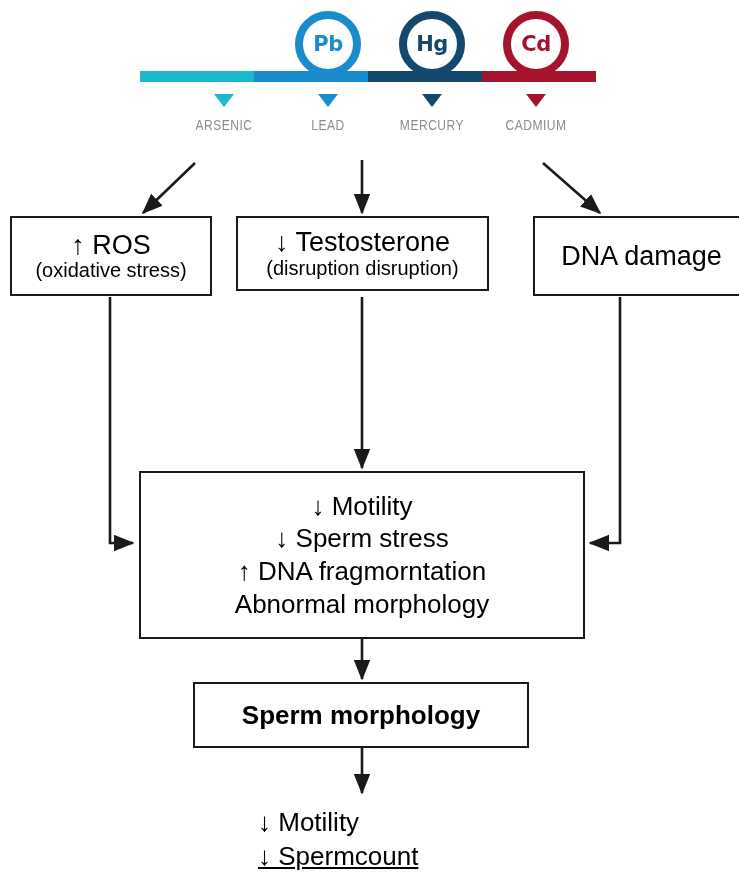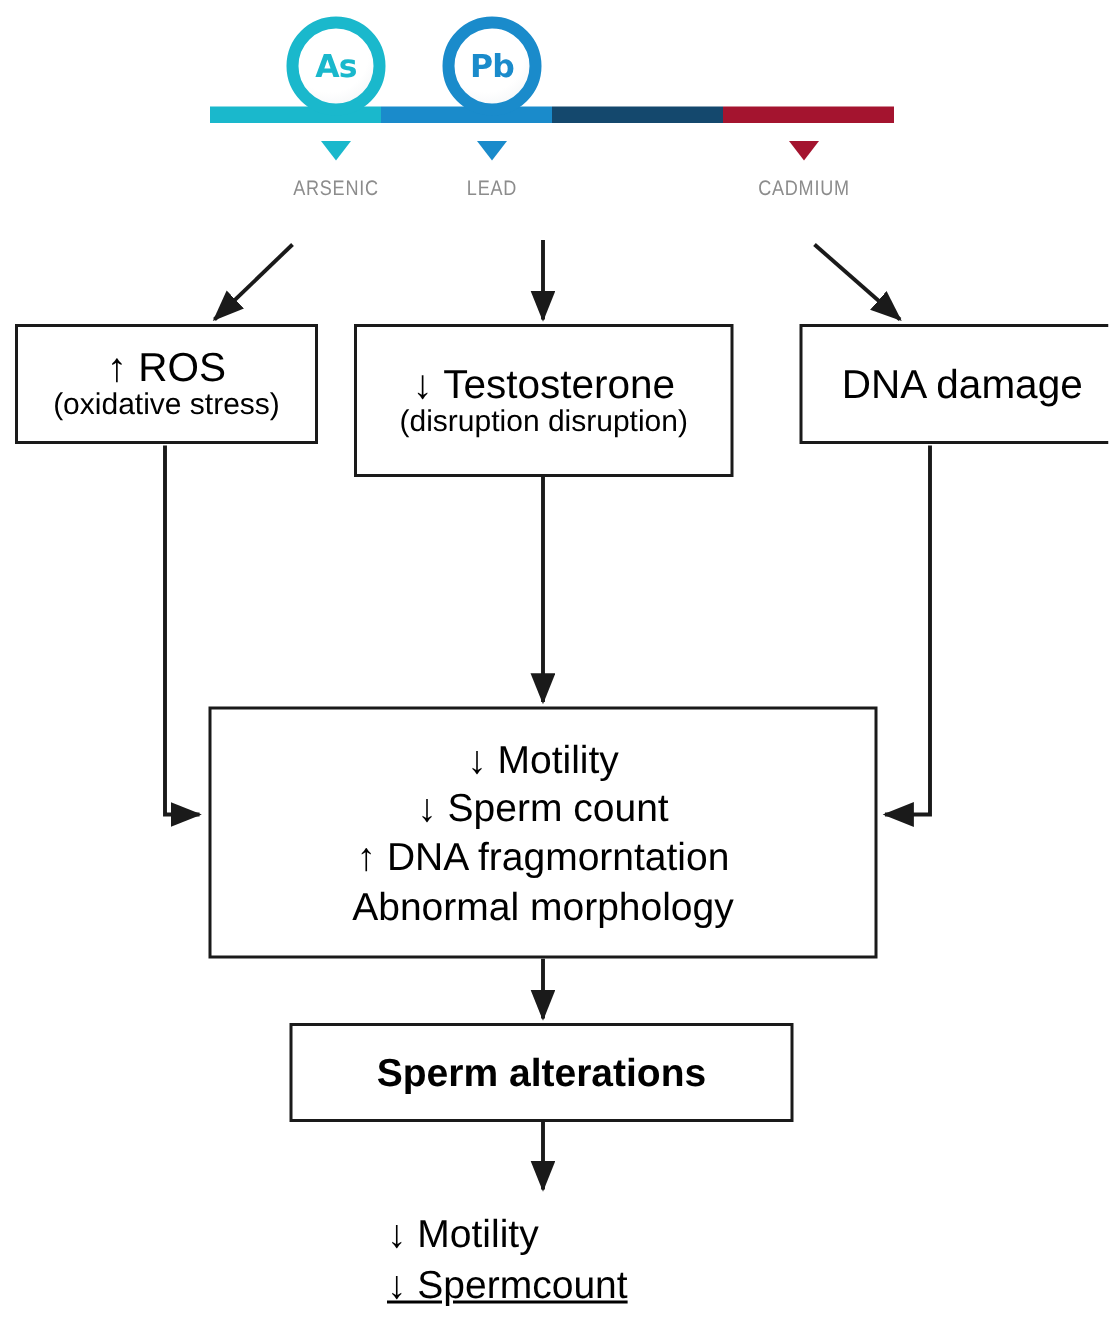--- a/index.html
+++ b/index.html
@@ -129,37 +129,44 @@
 <div id="canvas">
 
   <div id="metals-band">
 
     <div class="bar-seg" id="seg0" style="left: 140px; width: 114px; background: rgb(26, 184, 204);"></div>
     <div class="bar-seg" id="seg1" style="left: 254px; width: 114px; background: rgb(26, 139, 203);"></div>
     <div class="bar-seg" id="seg2" style="left: 368px; width: 114px; background: rgb(20, 72, 109);"></div>
     <div class="bar-seg" id="seg3" style="left: 482px; width: 114px; background: rgb(164, 20, 47);"></div>
 
     <div class="metal-col" id="col0" style="left:167px;">
-      <div class="metal-ring" id="ring0" style="border-color: rgb(26, 184, 204); border-width: 8px;">
-        <span class="metal-sym" id="sym0" style="color: rgb(26, 184, 204);">As</span>
-      </div>
       <div class="metal-tri" id="tri0" style="border-top: 13px solid rgb(26, 184, 204);"></div>
       <div class="metal-name">ARSENIC</div>
     </div>
 
     <div class="metal-col" id="col1" style="left:271px;">
       <div class="metal-ring" id="ring1" style="border-color: rgb(26, 139, 203); border-width: 8px; align-items: center;">
         <span class="metal-sym" id="sym1" style="color: rgb(26, 139, 203);">Pb</span>
       </div>
       <div class="metal-tri" id="tri1" style="border-top: 13px solid rgb(26, 139, 203);"></div>
       <div class="metal-name">LEAD</div>
     </div>
 
+    <div class="metal-col" id="col2" style="left:375px;">
+      <div class="metal-ring" id="ring2" style="border-color: rgb(20, 72, 109); border-width: 8px;">
+        <span class="metal-sym" id="sym2" style="color: rgb(20, 72, 109);">Hg</span>
+      </div>
+      <div class="metal-tri" id="tri2" style="border-top: 13px solid rgb(20, 72, 109);"></div>
+      <div class="metal-name">MERCURY</div>
+    </div>
 
     <div class="metal-col" id="col3" style="left:479px;">
+      <div class="metal-ring" id="ring3" style="border-color: rgb(164, 20, 47); border-width: 8px;">
+        <span class="metal-sym" id="sym3" style="color: rgb(164, 20, 47);">Cd</span>
+      </div>
       <div class="metal-tri" id="tri3" style="border-top: 13px solid rgb(164, 20, 47);"></div>
       <div class="metal-name">CADMIUM</div>
     </div>
   </div>
 
   <svg class="conn" viewBox="0 0 739 881">
     <defs>
       <marker id="ah" markerWidth="9" markerHeight="9" refX="7.4" refY="3.2" orient="auto" markerUnits="strokeWidth">
         <path d="M0,0 L8,3.2 L0,6.4 z" fill="#1a1a1a"></path>
       </marker>
@@ -180,36 +187,36 @@
     <line x1="362" y1="639" x2="362" y2="679" stroke="#1a1a1a" stroke-width="2.6" marker-end="url(#ah)"></line>
 
     <line x1="362" y1="748" x2="362" y2="793" stroke="#1a1a1a" stroke-width="2.6" marker-end="url(#ah)"></line>
   </svg>
 
   <div class="fbox" style="left:10px;top:216px;width:202px;height:80px;">
     <div class="l1">↑ ROS</div>
     <div class="l2">(oxidative stress)</div>
   </div>
 
-  <div class="fbox" style="left:236px;top:216px;width:253px;height:102px;">
+  <div class="fbox" style="left:236px;top:216px;width:253px;height:75px;">
     <div class="l1">↓ Testosterone</div>
     <div class="l2">(disruption disruption)</div>
   </div>
 
   <div class="fbox" style="left:533px;top:216px;width:217px;height:80px;">
     <div class="l1">DNA damage</div>
   </div>
 
   <div class="fbox" style="left:139px;top:471px;width:446px;height:168px;">
     <div class="listbox-line">↓ Motility</div>
-    <div class="listbox-line">↓ Sperm count</div>
+    <div class="listbox-line">↓ Sperm stress</div>
     <div class="listbox-line">↑ DNA fragmorntation</div>
     <div class="listbox-line">Abnormal morphology</div>
   </div>
 
   <div class="fbox" style="left:193px;top:682px;width:336px;height:66px;">
-    <div class="bold">Sperm alterations</div>
+    <div class="bold">Sperm morphology</div>
   </div>
 
   <div class="tail-line" style="left:258px;top:806px;">↓ Motility</div>
   <div class="tail-line" style="left:258px;top:840px;text-decoration:underline;">↓ Spermcount</div>
 
 </div>
 
 </body></html>

